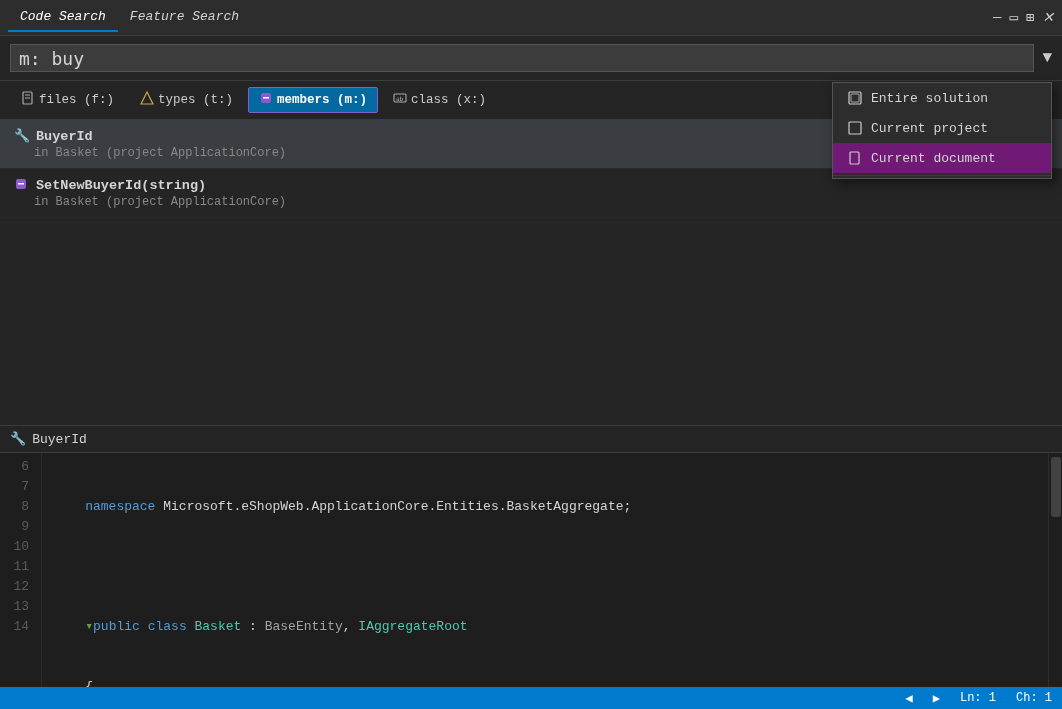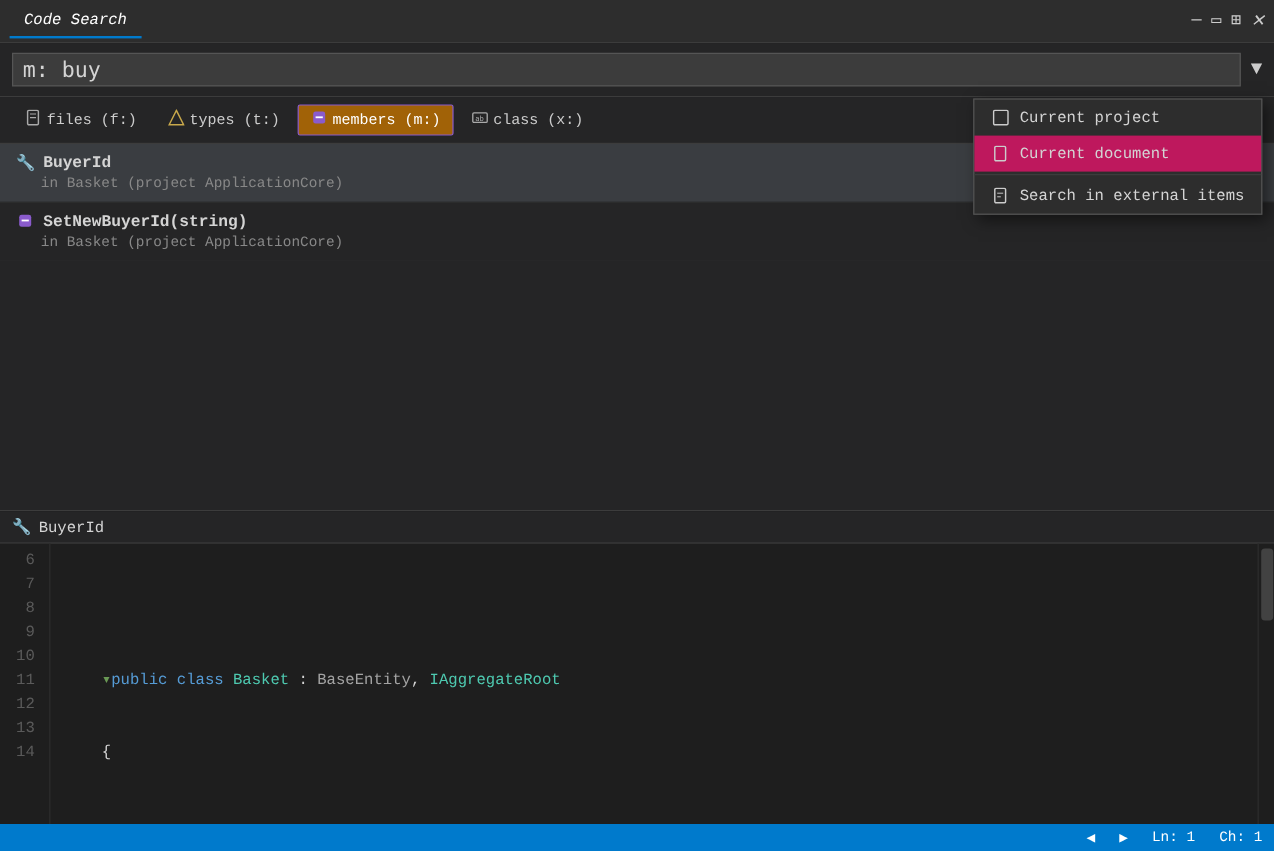--- a/index.html
+++ b/index.html
@@ -96,23 +96,24 @@
       gap: 4px;
       padding: 3px 10px;
       font-size: 12.5px;
       color: #cccccc;
       cursor: pointer;
       border: 1px solid transparent;
       border-radius: 2px;
       background: transparent;
     }
     .filter-tab.active {
-      background: #a16207;
+      background: #0369a1;
       border-color: #8a5bcc;
       color: #ffffff;
+      font-weight: bold;
     }
     .tab-icon {
       font-size: 13px;
     }
 
     
     .results-list {
       overflow-y: auto;
     }
     .result-item {
@@ -160,21 +161,21 @@
     .dropdown-item {
       display: flex;
       align-items: center;
       gap: 8px;
       padding: 7px 14px;
       font-size: 13px;
       color: #d4d4d4;
       cursor: pointer;
     }
     .dropdown-item:hover, .dropdown-item.highlighted {
-      background: #be185d;
+      background: #701a75;
     }
     .dropdown-item .di-icon {
       width: 16px;
       height: 16px;
       display: flex;
       align-items: center;
       justify-content: center;
       font-size: 14px;
       color: #cccccc;
     }
@@ -270,20 +271,21 @@
       color: #ffffff;
       justify-content: flex-end;
       gap: 20px;
     }
   </style>
 </head>
 <body>
 
 <div class="title-bar">
   <div class="title-tab active">Code Search</div>
+  <div class="title-tab">Feature Search</div>
   <div class="title-bar-controls">
     <span title="Minimize">─</span>
     <span title="Restore">▭</span>
     <span title="Pin">⊞</span>
     <span title="Close">✕</span>
   </div>
 </div>
 
 <div class="search-panel">
 
@@ -353,43 +355,42 @@
       </div>
       <div class="result-path">in Basket (project ApplicationCore)</div>
     </div>
   </div>
 
   <div class="dropdown-menu">
     <div class="dropdown-item">
       <span class="di-icon">
         <svg width="14" height="14" viewBox="0 0 14 14">
             <rect x="1" y="1" width="12" height="12" rx="1" fill="none" stroke="#ccc" stroke-width="1.2"></rect>
+            <rect x="3" y="3" width="8" height="8" rx="0.5" fill="none" stroke="#ccc" stroke-width="0.8"></rect>
+          </svg>
+      </span>
+      <span>Entire solution</span>
+    </div>
+    <div class="dropdown-item">
+      <span class="di-icon">
+        <svg width="14" height="14" viewBox="0 0 14 14">
+            <rect x="1" y="1" width="12" height="12" rx="1" fill="none" stroke="#ccc" stroke-width="1.2"></rect>
           </svg>
       </span>
       <span>Current project</span>
     </div>
     <div class="dropdown-item highlighted">
       <span class="di-icon">
         <svg width="14" height="14" viewBox="0 0 14 14">
             <rect x="2" y="1" width="9" height="12" rx="1" fill="none" stroke="#ccc" stroke-width="1.2"></rect>
           </svg>
       </span>
       <span>Current document</span>
     </div>
     <hr class="dropdown-divider">
-    <div class="dropdown-item">
-      <span class="di-icon">
-        <svg width="14" height="14" viewBox="0 0 14 14">
-            <rect x="2" y="1" width="9" height="12" rx="1" fill="none" stroke="#ccc" stroke-width="1.2"></rect>
-            <line x1="4" y1="5" x2="9" y2="5" stroke="#ccc" stroke-width="0.8"></line>
-            <line x1="4" y1="8" x2="7" y2="8" stroke="#ccc" stroke-width="0.8"></line>
-          </svg>
-      </span>
-      <span>Search in external items</span>
-    </div>
   </div>
 </div>
 
 <div class="code-panel">
   <div class="code-header">
     <span class="wrench-icon">🔧</span>
     <span>BuyerId</span>
   </div>
   <div class="code-content">
     <div class="line-numbers">
@@ -397,20 +398,24 @@
       <div>7</div>
       <div>8</div>
       <div>9</div>
       <div>10</div>
       <div>11</div>
       <div>12</div>
       <div>13</div>
       <div>14</div>
     </div>
     <div class="code-lines">
+      <div class="code-line">
+        <span style="color:#569cd6">&nbsp;&nbsp;&nbsp;&nbsp;namespace</span>
+        <span style="color:#d4d4d4">&nbsp;Microsoft.eShopWeb.ApplicationCore.Entities.BasketAggregate;</span>
+      </div>
       <div class="code-line"><span>&nbsp;</span></div>
       <div class="code-line">
         <span style="color:#6a9955">&nbsp;&nbsp;&nbsp;&nbsp;▾</span>
         <span style="color:#569cd6">public</span>
         <span style="color:#d4d4d4">&nbsp;</span>
         <span style="color:#569cd6">class</span>
         <span style="color:#d4d4d4">&nbsp;</span>
         <span style="color:#4ec9b0">Basket</span>
         <span style="color:#d4d4d4">&nbsp;:&nbsp;</span>
         <span style="color:#a3a3a3">BaseEntity</span>

